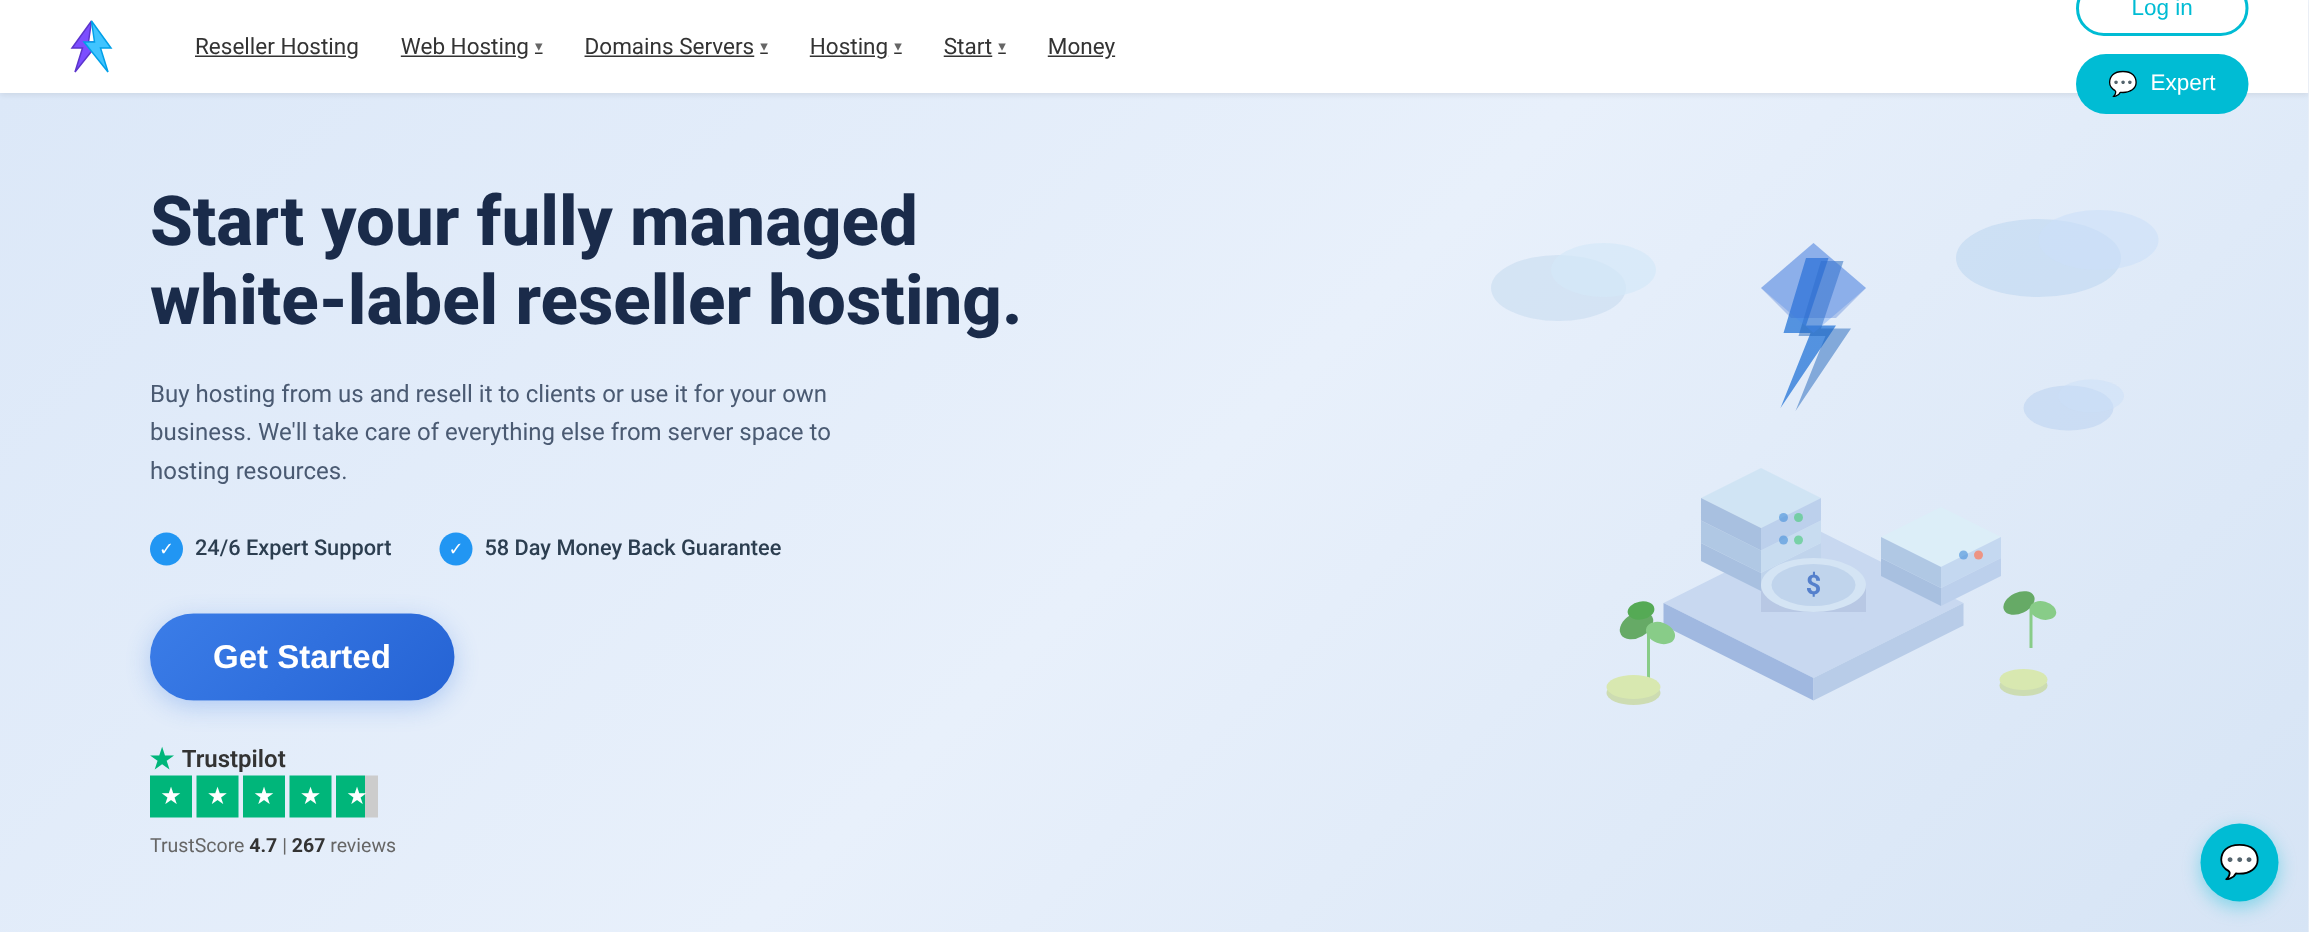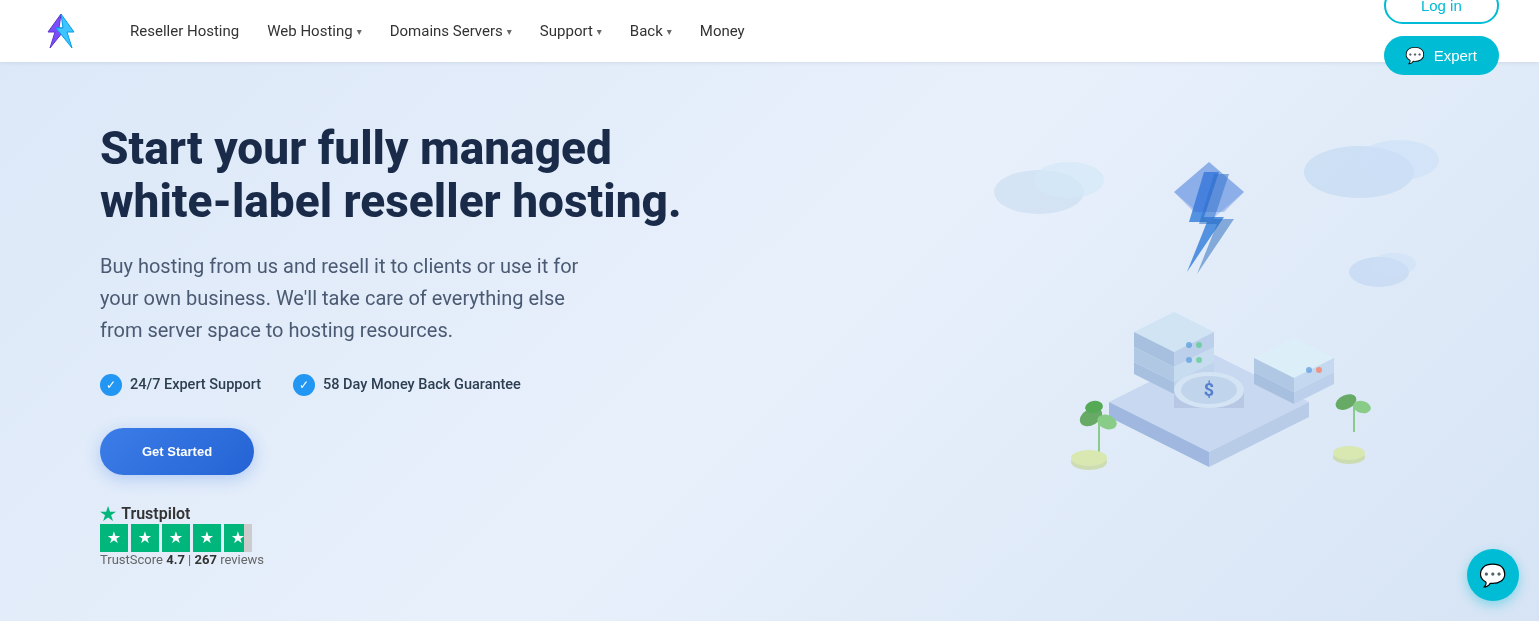--- a/index.html
+++ b/index.html
@@ -40,20 +40,21 @@
     .nav-item {
       display: flex;
       align-items: center;
       gap: 4px;
       padding: 8px 12px;
       font-size: 15px;
       color: #333;
       cursor: pointer;
       border-radius: 6px;
       white-space: nowrap;
+      text-decoration: underline;
     }
     .nav-item .chevron {
       font-size: 10px;
       color: #666;
     }
     .nav-actions {
       display: flex;
       gap: 12px;
       flex-direction: column;
     }
@@ -97,21 +98,21 @@
       max-width: 620px;
     }
     .hero-title {
       font-size: 46px;
       font-weight: 800;
       color: #1a2b4a;
       line-height: 1.15;
       margin-bottom: 22px;
     }
     .hero-subtitle {
-      font-size: 20px;
+      font-size: 16px;
       color: #4a5a72;
       line-height: 1.6;
       margin-bottom: 28px;
       max-width: 500px;
       margin-top: 16px;
     }
     .hero-badges {
       display: flex;
       align-items: center;
       gap: 32px;
@@ -136,21 +137,21 @@
       color: white;
       font-size: 12px;
       flex-shrink: 0;
     }
     .btn-get-started {
       background: linear-gradient(135deg, #3b7de8, #2563d4);
       color: white;
       padding: 16px 42px;
       border-radius: 32px;
       border: none;
-      font-size: 13px;
+      font-size: 22px;
       font-weight: 600;
       cursor: pointer;
       margin-bottom: 28px;
       box-shadow: 0 4px 16px rgba(59,125,232,0.3);
     }
     .trustpilot {
       display: flex;
       align-items: flex-start;
       gap: 10px;
     }
@@ -179,21 +180,21 @@
       justify-content: center;
       color: white;
       font-size: 16px;
     }
     .tp-star.half {
       background: linear-gradient(90deg, #00b67a 70%, #ccc 70%);
     }
     .tp-score {
       font-size: 13px;
       color: #666;
-      margin-top: 0;
+      margin-top: 12px;
     }
     .tp-score strong { color: #333; }
 
     
     .hero-image {
       width: 500px;
       height: 380px;
       position: relative;
       flex-shrink: 0;
     }
@@ -245,25 +246,25 @@
     </div>
     <div class="nav-item">
       <span>Web Hosting</span>
       <span class="chevron">▾</span>
     </div>
     <div class="nav-item">
       <span>Domains Servers</span>
       <span class="chevron">▾</span>
     </div>
     <div class="nav-item">
-      <span>Support</span>
+      <span>Hosting</span>
       <span class="chevron">▾</span>
     </div>
     <div class="nav-item">
-      <span>Back</span>
+      <span>Start</span>
       <span class="chevron">▾</span>
     </div>
     <div class="nav-item">
       <span>Money</span>
     </div>
   </div>
 
   <div class="nav-actions">
     <button class="btn-login">Log in</button>
     <button class="btn-support">
@@ -274,21 +275,21 @@
 </nav>
 
 <section class="hero">
   <div class="hero-content">
     <h1 class="hero-title">Start your fully managed white-label reseller hosting.</h1>
     <p class="hero-subtitle">Buy hosting from us and resell it to clients or use it for your own business. We'll take care of everything else from server space to hosting resources.</p>
 
     <div class="hero-badges">
       <div class="badge-item">
         <div class="badge-check">✓</div>
-        <span>24/7 Expert Support</span>
+        <span>24/6 Expert Support</span>
       </div>
       <div class="badge-item">
         <div class="badge-check">✓</div>
         <span>58 Day Money Back Guarantee</span>
       </div>
     </div>
 
     <button class="btn-get-started">Get Started</button>
 
     <div class="trustpilot">

